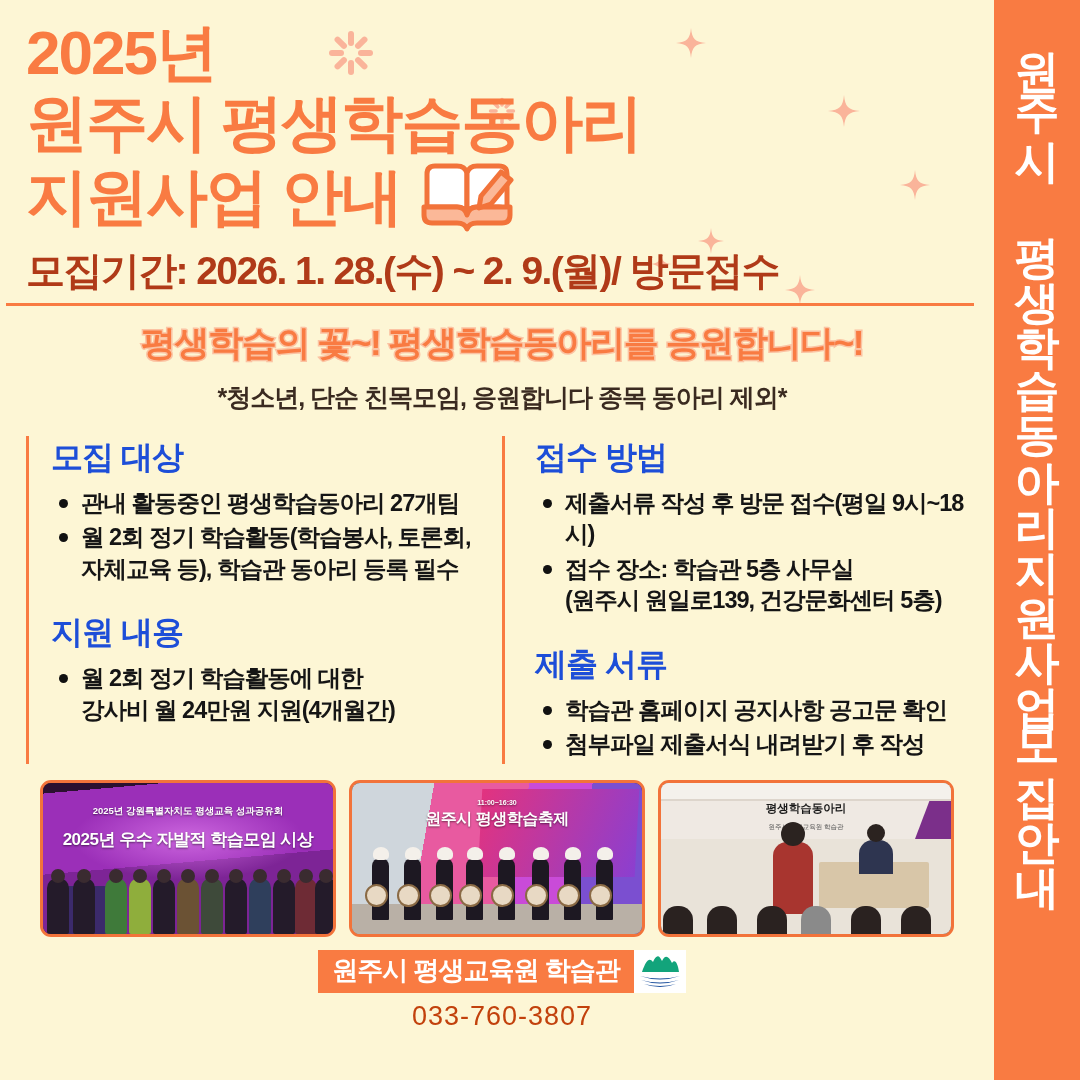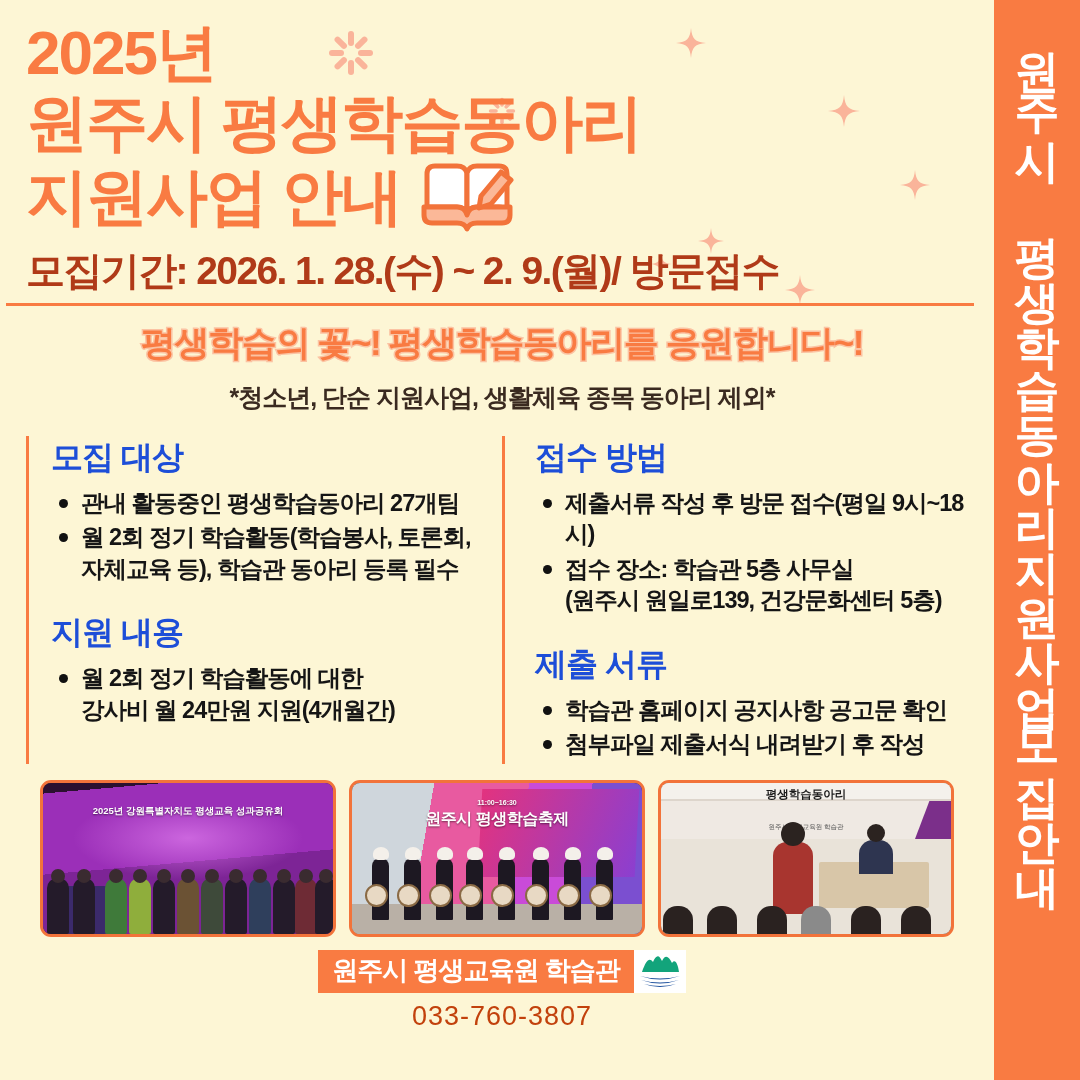--- a/index.html
+++ b/index.html
@@ -224,21 +224,21 @@
     position:absolute; bottom:14px; width:17px;height:62px;background:#1d1822;border-radius:8px 8px 1px 1px;
   }
   #photo2 .d::after{content:"";position:absolute;left:50%;top:-11px;margin-left:-8px;width:16px;height:13px;border-radius:50% 50% 30% 30%;background:#f4f0ea;}
   #photo2 .d::before{content:"";position:absolute;left:-7px;top:26px;width:19px;height:19px;border-radius:50%;background:#e8d9c4;border:2px solid #8a6a45;}
 
   
   #photo3 .bg{position:absolute;inset:0;background:#e9e3d9;}
   #photo3 .wall{position:absolute;top:0;left:0;right:0;height:46px;background:#f4f1ec;}
   #photo3 .bnr{position:absolute;top:16px;left:0;right:0;height:40px;background:#efe9e3;border-top:2px solid #ddd5cc;}
   #photo3 .bnr::after{content:"";position:absolute;right:0;top:0;width:36px;height:100%;background:#7b2f8a;clip-path:polygon(40% 0,100% 0,100% 100%,0 100%);}
-  #photo3 .cap-b{top:4px;left:50%;font-size:11.5px;color:#1a1a1a;text-shadow:none;}
+  #photo3 .cap-b{top:18px;left:50%;font-size:11.5px;color:#1a1a1a;text-shadow:none;}
   #photo3 .cap-s{top:40px;left:50%;font-size:6.5px;color:#555;text-shadow:none;font-weight:normal;}
   #photo3 .table{position:absolute;bottom:26px;right:22px;width:110px;height:46px;background:#d8c6a8;border-radius:2px;}
   #photo3 .man{position:absolute;bottom:60px;right:58px;width:34px;height:34px;background:#2e3550;border-radius:14px 14px 0 0;}
   #photo3 .man::after{content:"";position:absolute;left:50%;top:-16px;margin-left:-9px;width:18px;height:18px;border-radius:50%;background:#2b2320;}
   #photo3 .red{position:absolute;bottom:20px;left:112px;width:40px;height:72px;background:#a8352f;border-radius:14px 14px 0 0;}
   #photo3 .red::after{content:"";position:absolute;left:50%;top:-20px;margin-left:-12px;width:24px;height:24px;border-radius:50%;background:#2b2320;}
   #photo3 .aud{position:absolute;bottom:0;left:0;right:0;height:30px;}
   #photo3 .h{position:absolute;bottom:0;width:30px;height:28px;border-radius:14px 14px 0 0;background:#2a2220;}
 
   
@@ -342,21 +342,21 @@
             <path d="M62 38 L82 14 l10 8 L72 46 l-12 4Z" fill="#FBB898" stroke="#F2733A" stroke-width="5" stroke-linejoin="round"></path>
           </svg>
         </span>
       </div>
     </div>
 
     <div id="period-line">모집기간: 2026. 1. 28.(수) ~ 2. 9.(월)/ 방문접수</div>
     <div class="hr-orange"></div>
 
     <div id="slogan">평생학습의 꽃~! 평생학습동아리를 응원합니다~!</div>
-    <div id="note">*청소년, 단순 지원사업, 생활체육 종목 동아리 제외*</div>
+    <div id="note">*청소년, 단순 친목모임, 응원합니다 종목 동아리 제외*</div>
 
     <div id="info-cols">
 
       <div class="info-col left">
         <div class="sec-head">모집 대상</div>
         <ul class="bullets">
           <li>관내 활동중인 평생학습동아리 27개팀</li>
           <li>월 2회 정기 학습활동(학습봉사, 토론회,
 자체교육 등), 학습관 동아리 등록 필수</li>
         </ul>
@@ -381,20 +381,21 @@
         </ul>
       </div>
     </div>
 
     <div id="photos">
 
       <div class="photo" id="photo1">
         <div class="bg"></div>
           <div class="glow"></div>
         <div class="ph-cap cap-small">2025년 강원특별자치도 평생교육 성과공유회</div>
+        <div class="ph-cap cap-big">2025년 우수 자발적 학습모임 시상</div>
         <div class="people">
           <div class="podium"></div>
           <div class="p" style="left:4px"></div>
             <div class="p" style="left:30px"></div>
           <div class="p" style="left:62px;background:#3f7a3a"></div>
             <div class="p" style="left:86px;background:#8fae3c"></div>
           <div class="p" style="left:110px"></div>
             <div class="p" style="left:134px;background:#6b5234"></div>
           <div class="p" style="left:158px;background:#3e4a3a"></div>
             <div class="p" style="left:182px"></div>

